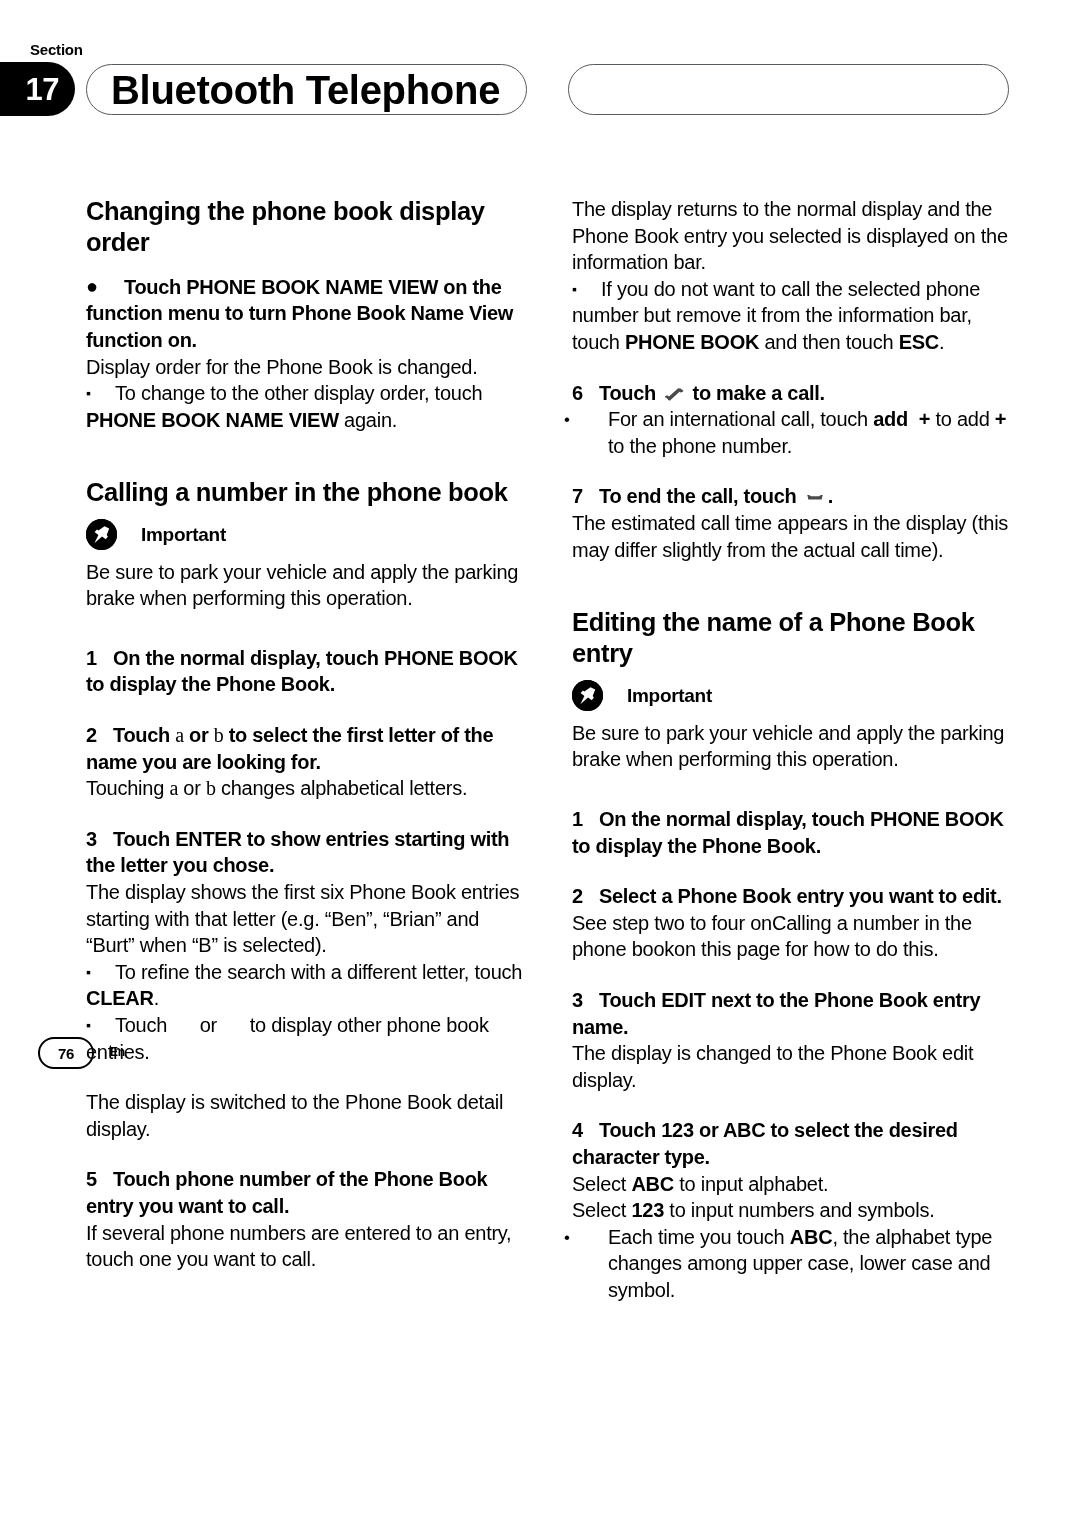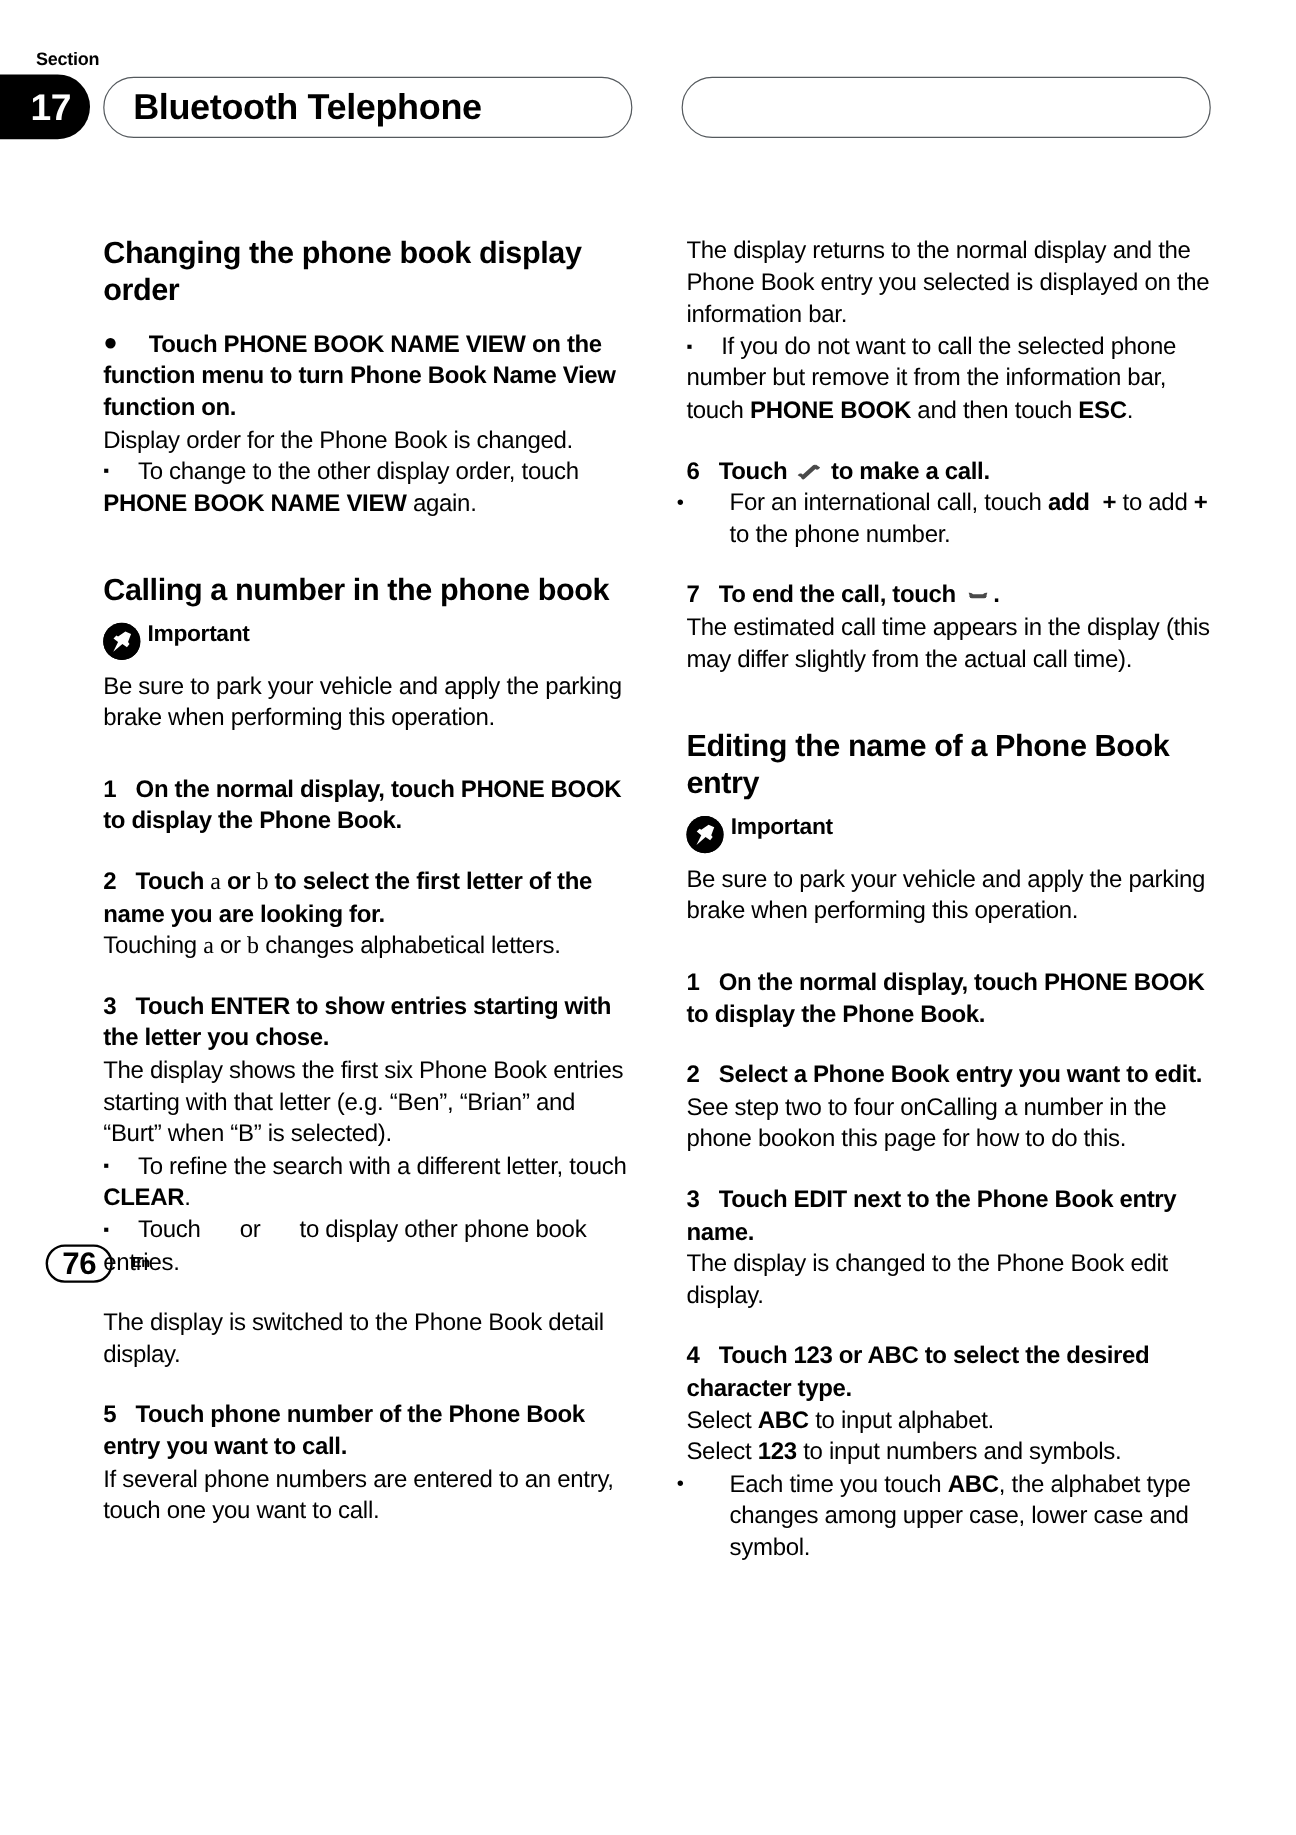--- a/index.html
+++ b/index.html
@@ -68,21 +68,21 @@
     width: 441px;
     height: 51px;
     border: 1.6px solid #555a5e;
     border-radius: 26px;
     box-sizing: border-box;
     display: flex;
     align-items: center;
     padding-left: 24px;
   }
   .title-pill .title-text {
-    font-size: 30px;
+    font-size: 40px;
     font-weight: bold;
     letter-spacing: -0.3px;
     line-height: 1;
   }
   .title-pill-right {
     position: absolute;
     left: 568px;
     top: 64px;
     width: 441px;
     height: 51px;
@@ -178,21 +178,22 @@
   }
   .gap-md { height: 24px; }
   .gap-lg { height: 33px; }
   .gap-xl { height: 44px; }
 
   b, .b { font-weight: bold; }
 
   
   .important-row {
     display: flex;
-    gap: 6px;
+    align-items: center;
+    gap: 24px;
     margin: 2px 0 9px 0;
   }
   .pin-circle {
     width: 31px;
     height: 31px;
     border-radius: 50%;
     background: #000;
     position: relative;
     flex: 0 0 auto;
   }
@@ -239,21 +240,21 @@
     width: 56px;
     height: 32px;
     border: 2.2px solid #000;
     border-radius: 16px;
     box-sizing: border-box;
     display: flex;
     align-items: center;
     justify-content: center;
   }
   .page-num-box span {
-    font-size: 26px;
+    font-size: 15px;
     font-weight: bold;
     line-height: 1;
     letter-spacing: -0.3px;
   }
   .lang-code {
     position: absolute;
     left: 110px;
     top: 26px;
     font-size: 12px;
     font-weight: bold;

